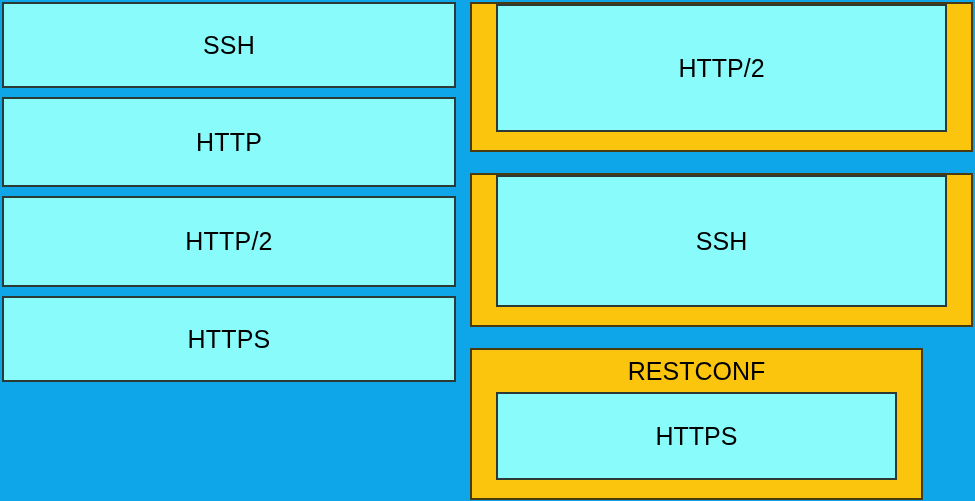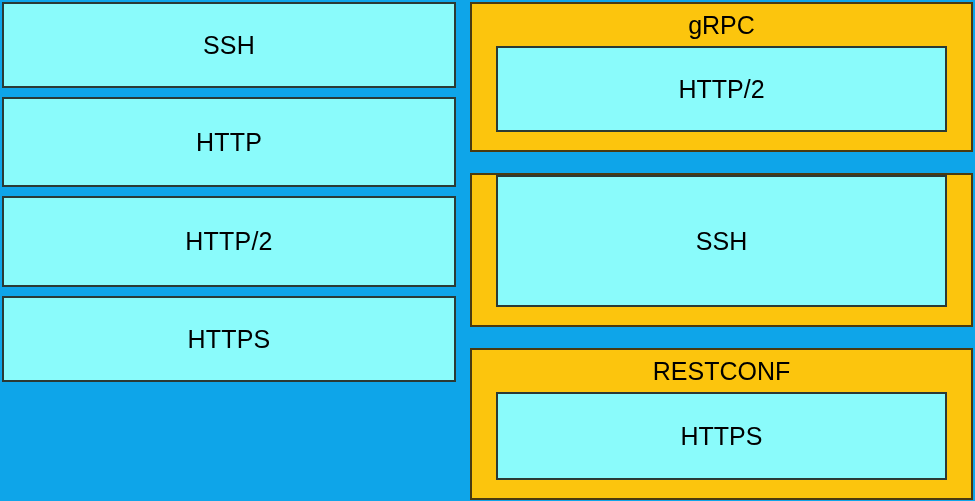--- a/index.html
+++ b/index.html
@@ -71,21 +71,21 @@
   }
 
   
   #box-ssh       { left: 2px;  top: 2px;   width: 454px; height: 86px; }
   #box-http      { left: 2px;  top: 97px;  width: 454px; height: 90px; }
   #box-http2     { left: 2px;  top: 196px; width: 454px; height: 91px; }
   #box-https     { left: 2px;  top: 296px; width: 454px; height: 86px; }
 
   #panel-grpc     { left: 470px; top: 2px;   width: 503px; height: 150px; }
   #panel-netconf  { left: 470px; top: 173px; width: 503px; height: 154px; }
-  #panel-restconf { left: 470px; top: 348px; width: 503px; height: 152px; }
+  #panel-restconf { left: 470px; top: 348px; width: 453px; height: 152px; }
 </style>
 </head>
 <body>
 
 <div id="diagram">
 
   <div class="protocol-box" id="box-ssh">
     <span class="label">SSH</span>
   </div>
 
@@ -95,21 +95,20 @@
 
   <div class="protocol-box" id="box-http2">
     <span class="label">HTTP/2</span>
   </div>
 
   <div class="protocol-box" id="box-https">
     <span class="label">HTTPS</span>
   </div>
 
   <div class="framework-panel" id="panel-grpc">
-    <div class="framework-title">gRPC</div>
     <div class="inner-protocol-box">
       <span class="label">HTTP/2</span>
     </div>
   </div>
 
   <div class="framework-panel" id="panel-netconf">
     <div class="inner-protocol-box">
       <span class="label">SSH</span>
     </div>
   </div>

